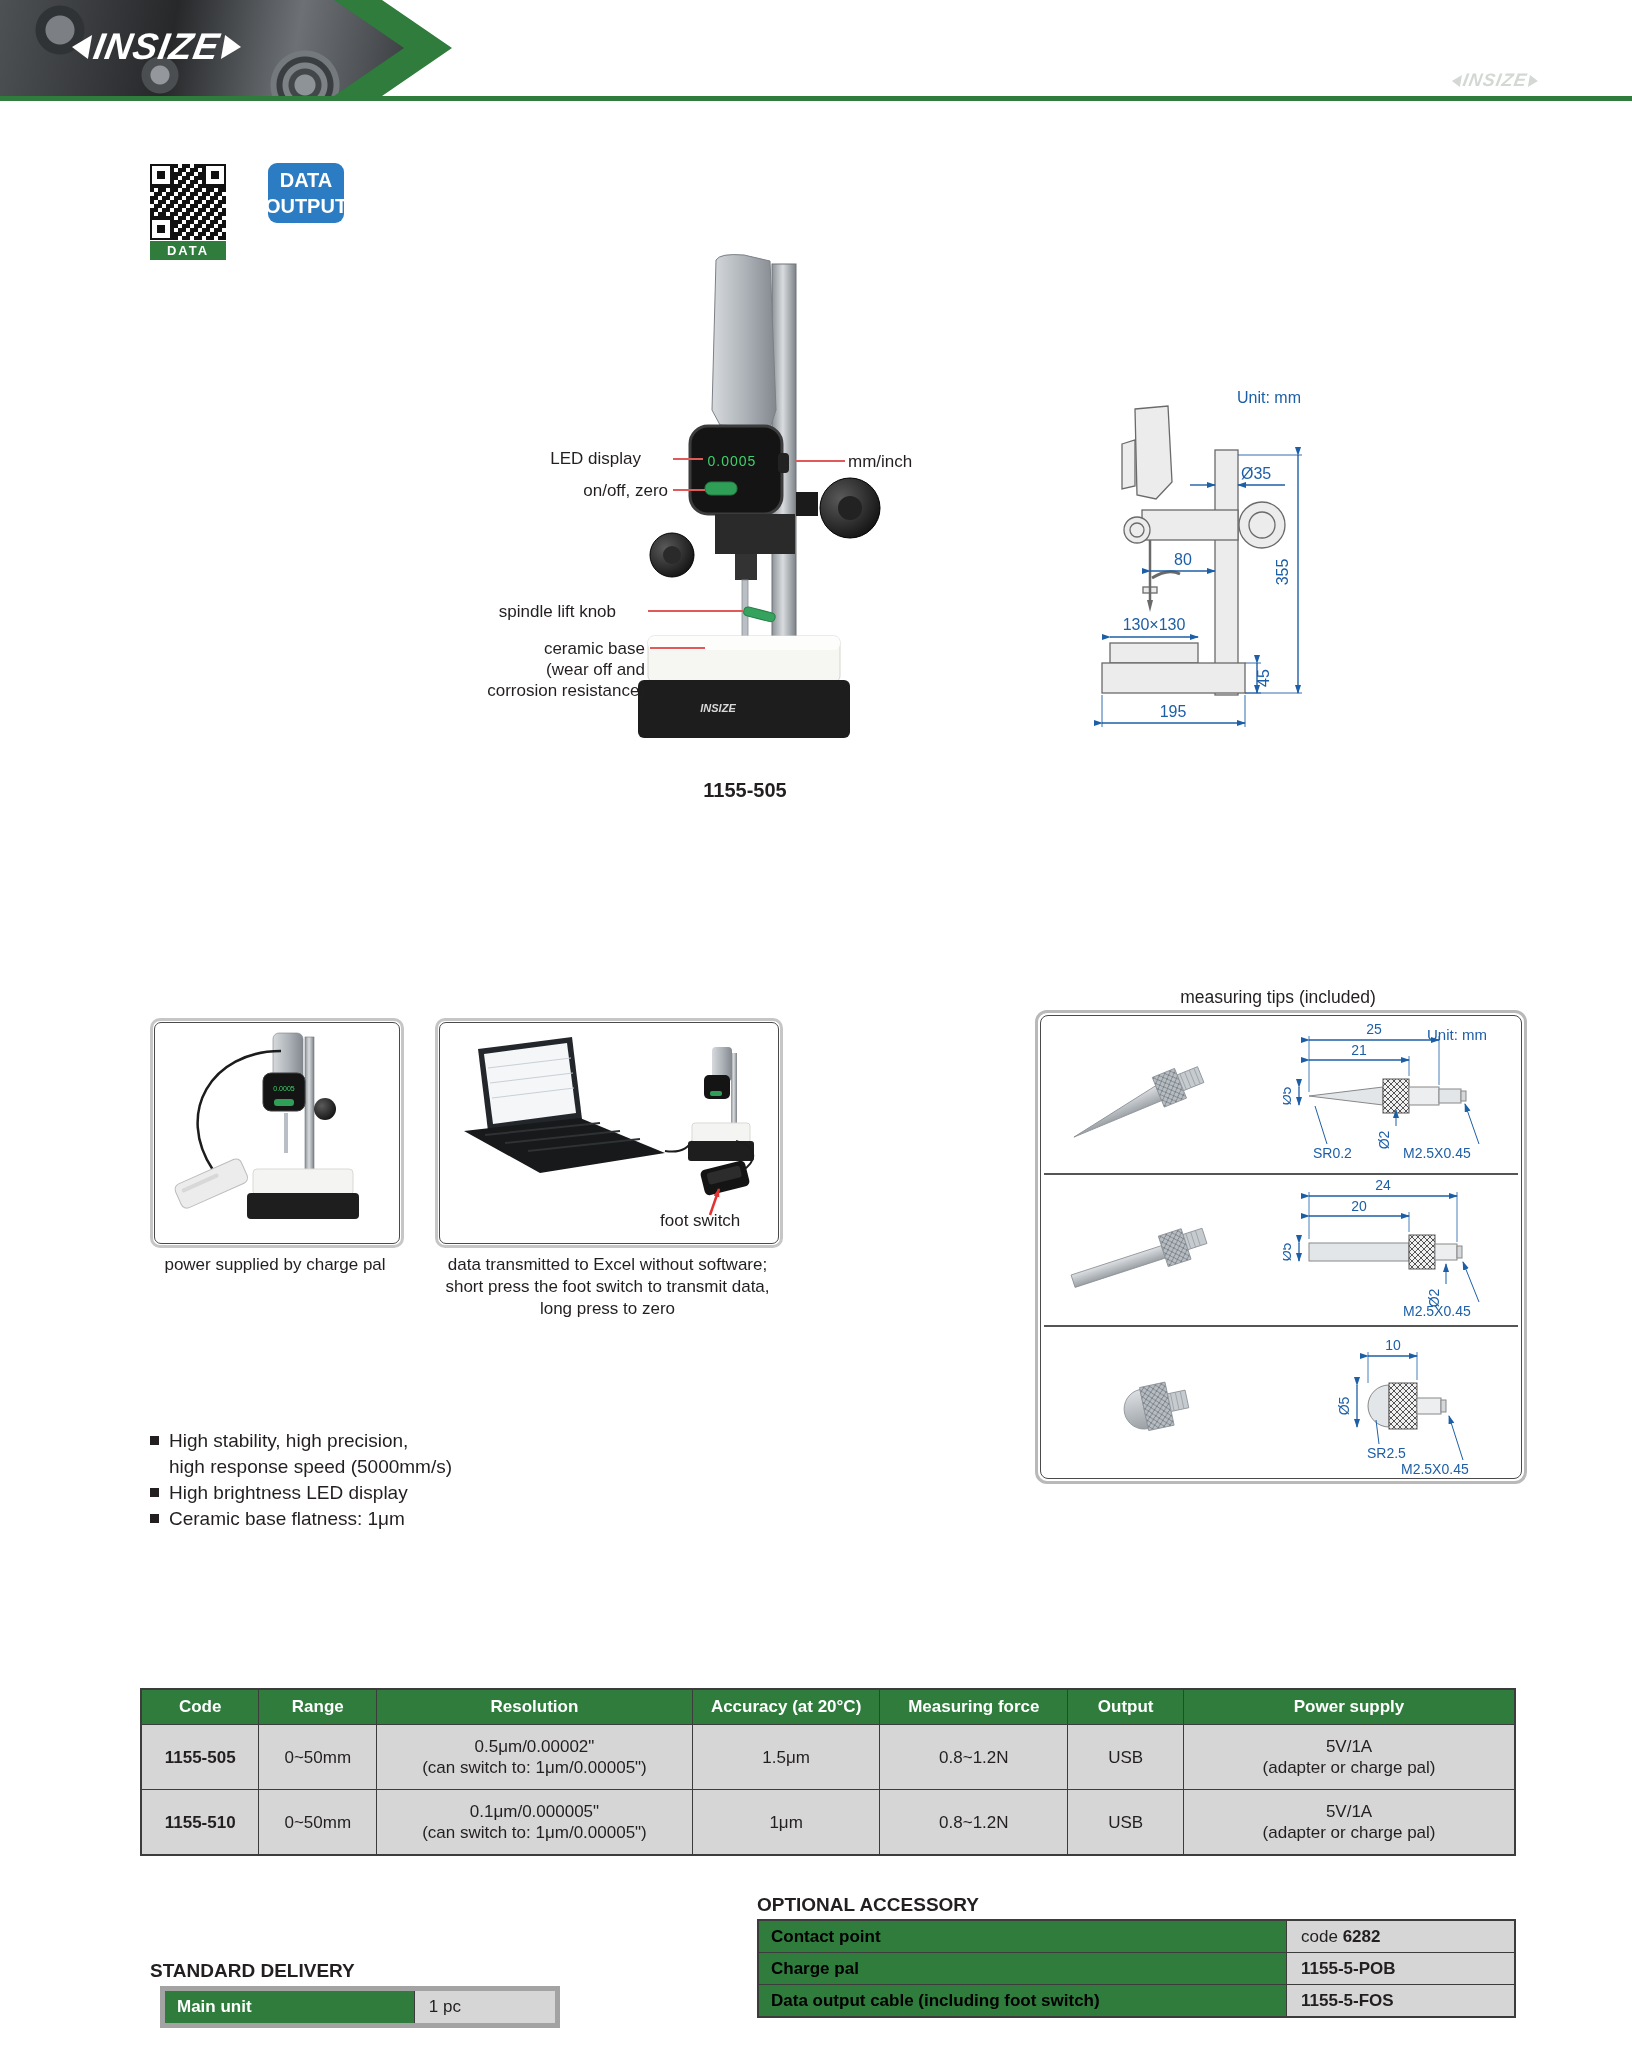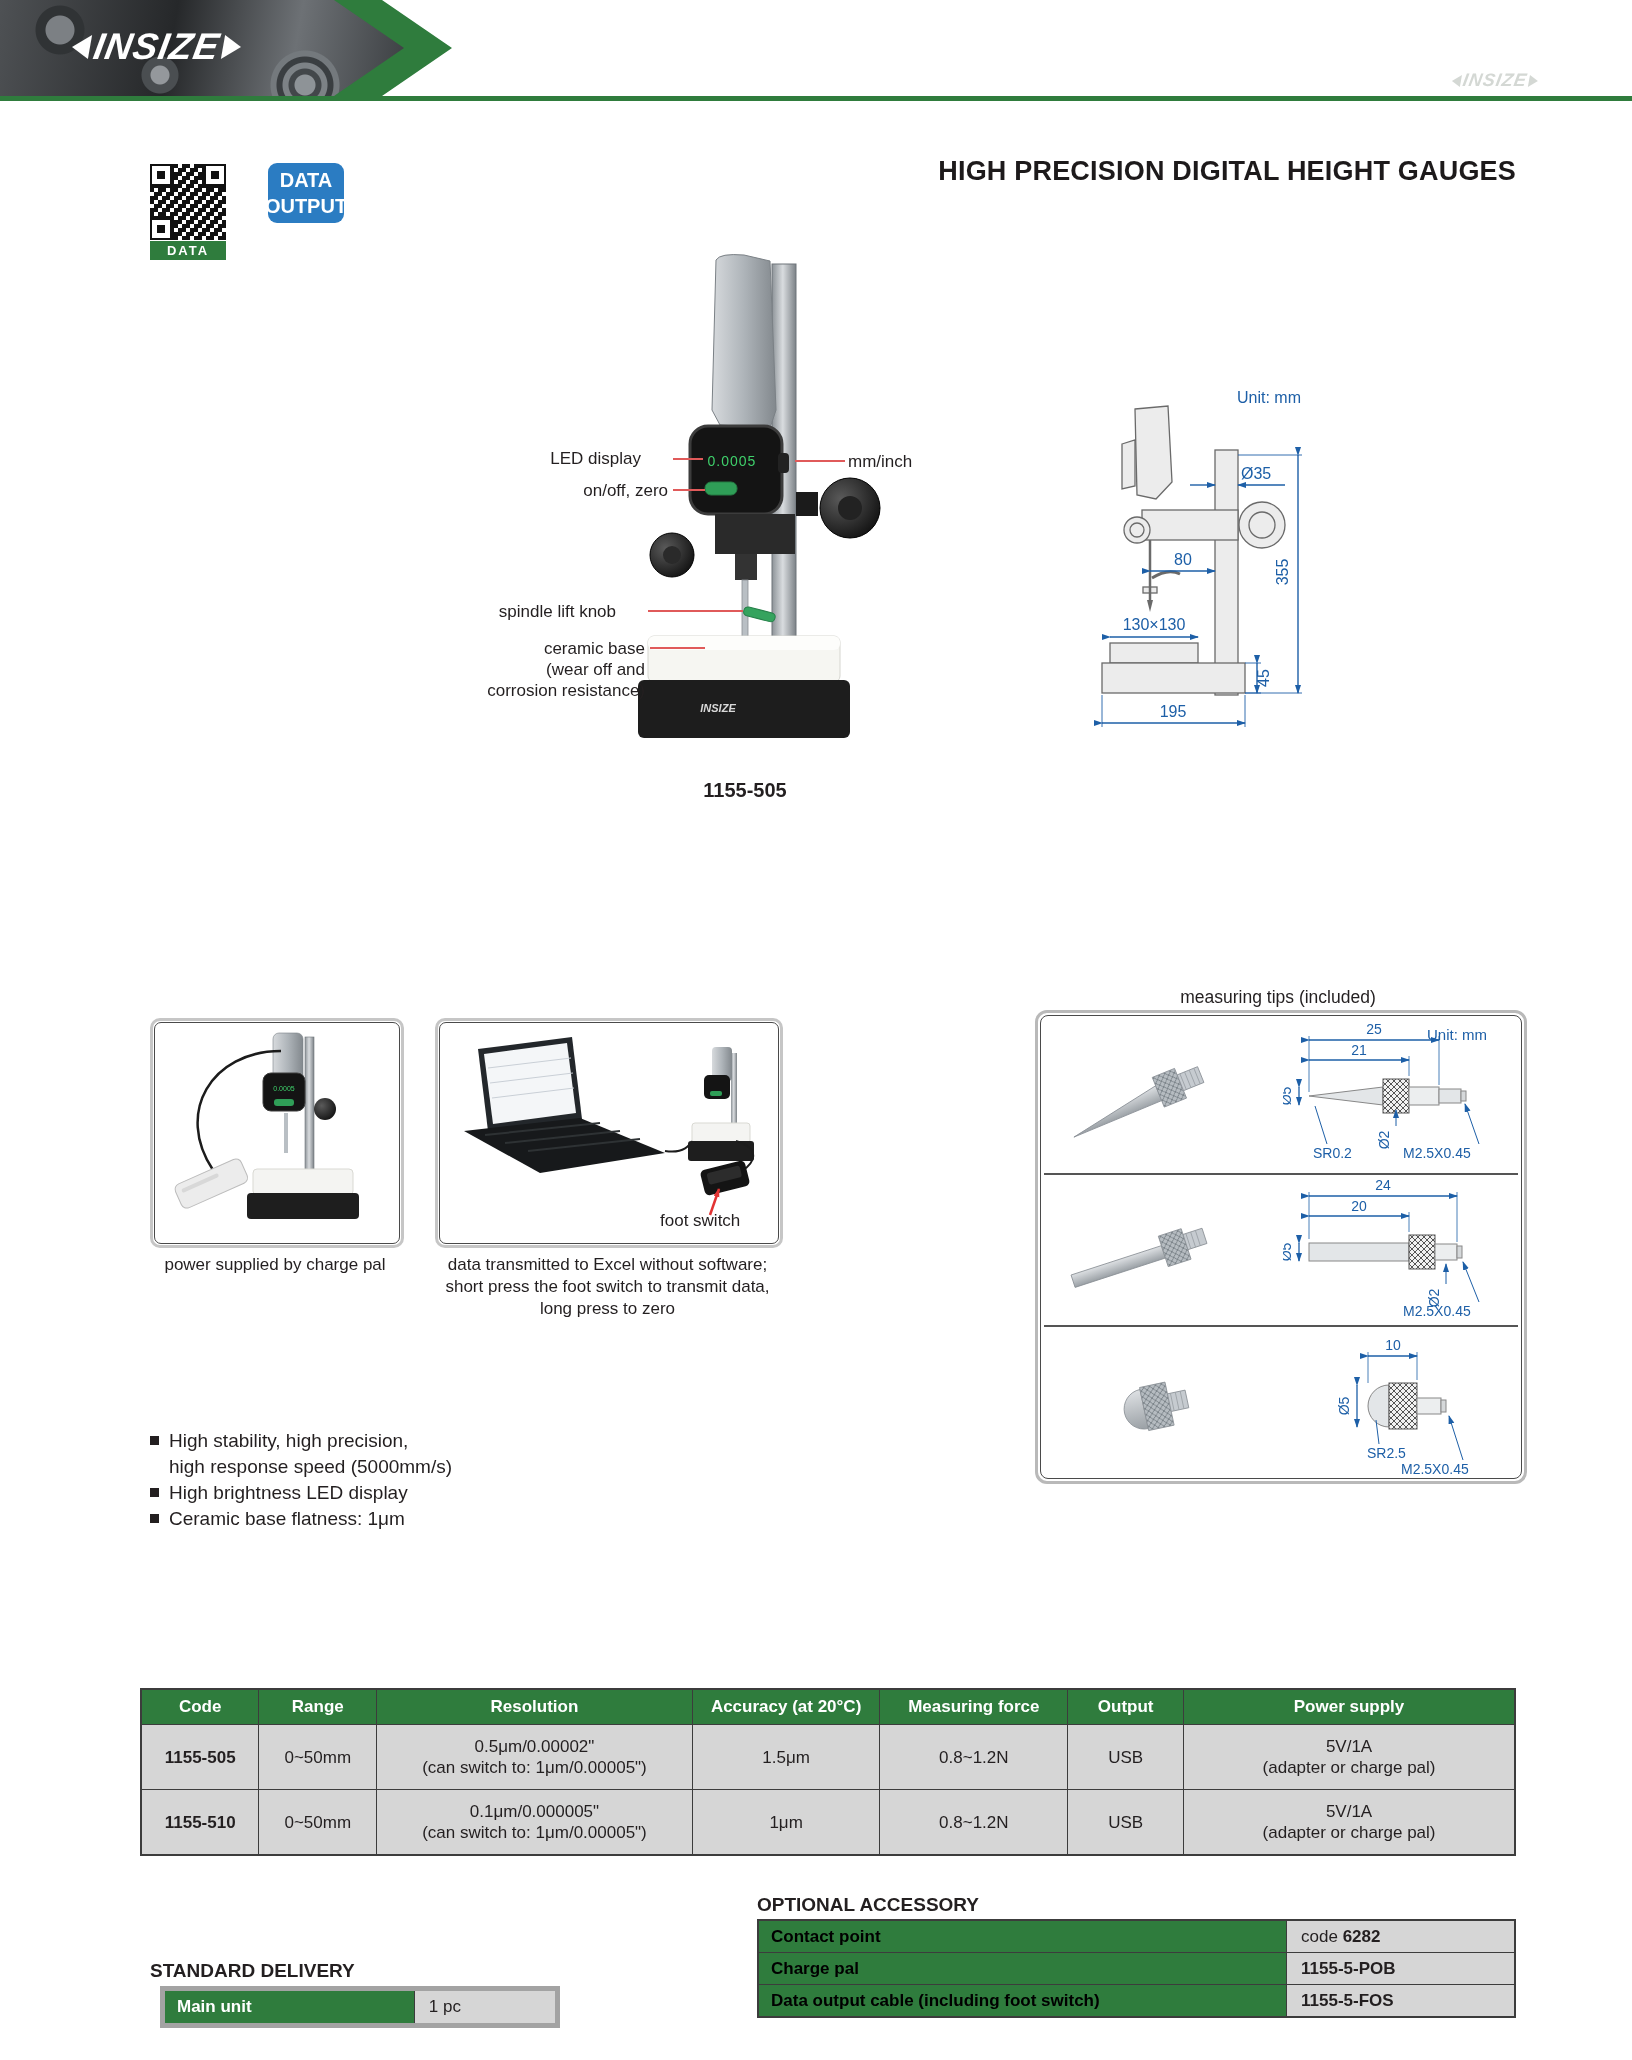--- a/index.html
+++ b/index.html
@@ -157,21 +157,20 @@
     <rect x="61" y="7" width="8" height="8" fill="#111"></rect>
     <rect x="0" y="54" width="22" height="22" fill="#fff" stroke="#111" stroke-width="4"></rect>
     <rect x="7" y="61" width="8" height="8" fill="#111"></rect>
   </svg>
   <div class="video-bar">DATA</div>
   <div class="data-output">
     <span>DATA</span>
     <span>OUTPUT</span>
   </div>
 
-  <div class="page-title">HIGH PRECISION DIGITAL HEIGHT GAUGES</div>
 
   <svg class="abs" style="left:620px;top:250px" width="280" height="500">
 
     <rect x="152" y="14" width="24" height="392" fill="url(#gPole)" stroke="#6f757a" stroke-width="1"></rect>
 
     <path d="M96,10 Q100,3 124,5 L150,11 L156,160 L150,178 L100,175 L92,160 Z" fill="url(#gHead)" stroke="#7b8186" stroke-width="1"></path>
 
     <rect x="70" y="176" width="92" height="88" rx="18" fill="#141414" stroke="#3c3c3c" stroke-width="3"></rect>
     <text x="112" y="216" text-anchor="middle" font-size="14" font-family="DejaVu Sans Mono, monospace" fill="#3fd06b" letter-spacing="1">0.0005</text>
     <rect x="85" y="232" width="32" height="13" rx="6" fill="#2f9e57" stroke="#257b43"></rect>

